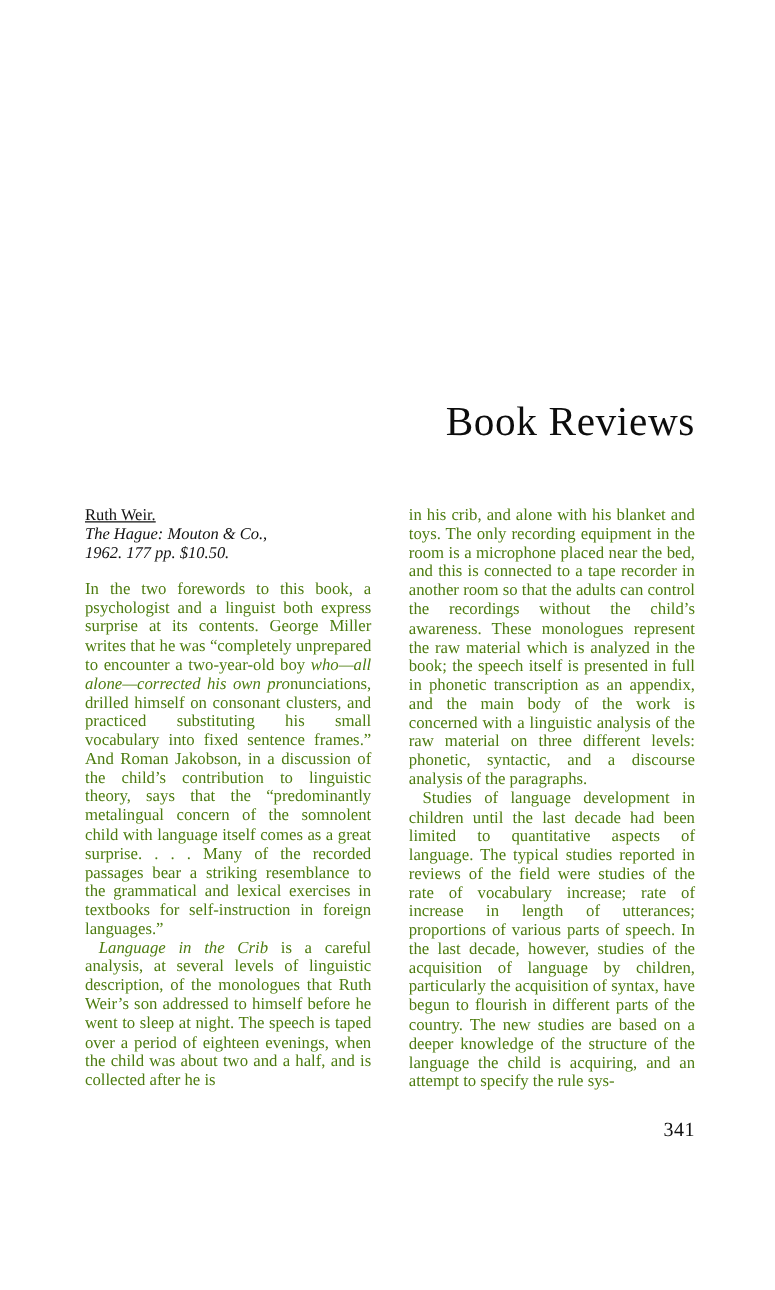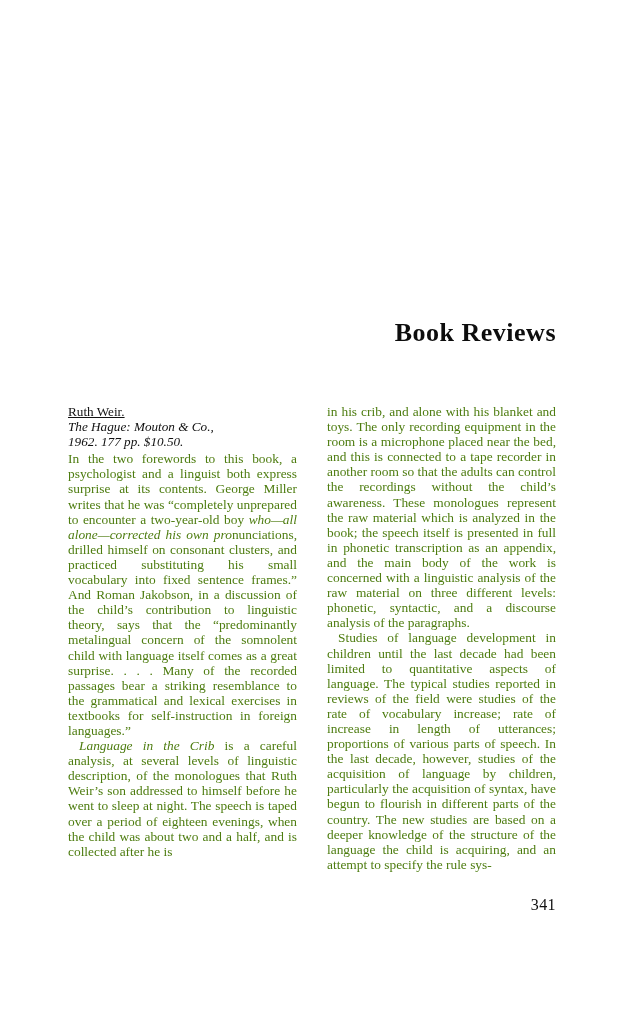--- a/index.html
+++ b/index.html
@@ -25,23 +25,23 @@
     height: 1032px;
   }
 
   
   .page-heading {
     position: absolute;
     left: 68px;
     top: 297px;
     width: 488px;
     text-align: right;
-    font-size: 26px;
+    font-size: 33px;
     line-height: 38px;
-    font-weight: 700;
+    font-weight: 400;
     letter-spacing: 0.5px;
     color: #0d0d0d;
   }
 
   
   .columns {
     position: absolute;
     left: 68px;
     top: 404px;
     width: 488px;
@@ -83,21 +83,21 @@
   p.body {
     margin: 0;
     font-size: 13.4px;
     line-height: 15.1px;
     text-align: justify;
     text-justify: inter-word;
     hyphens: none;
     color: #4d7c0f;
   }
   p.body.first {
-    margin-top: 2px;
+    margin-top: 14px;
     text-indent: 0;
   }
   p.body.indent {
     text-indent: 11px;
   }
   .it { font-style: italic; }
 
   
   .folio {
     position: absolute;

